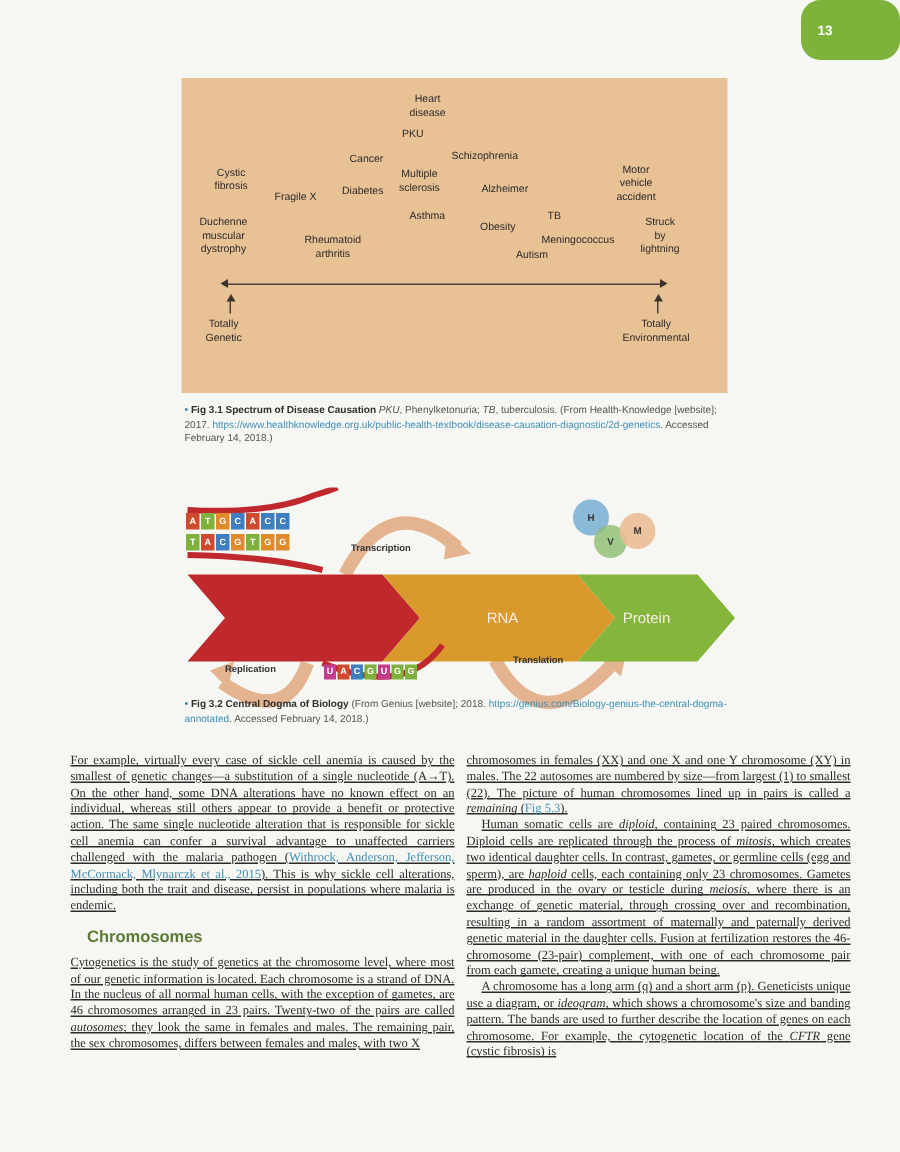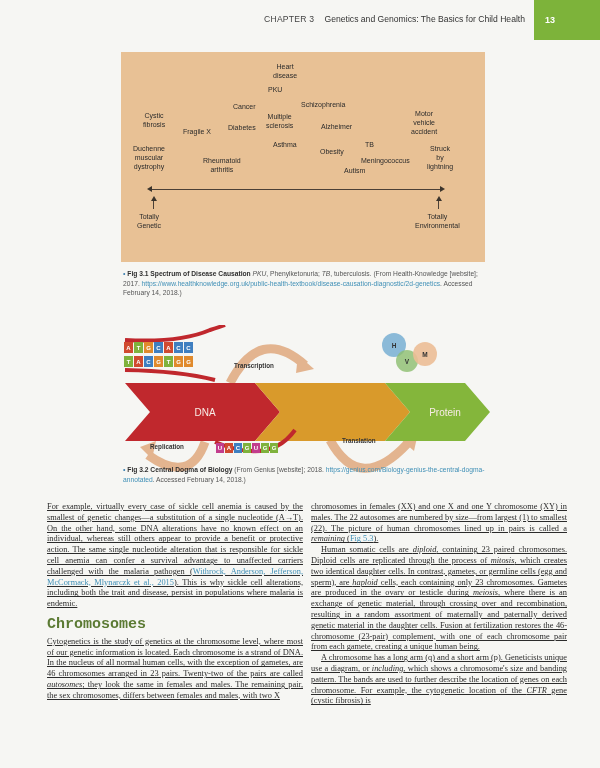--- a/index.html
+++ b/index.html
@@ -1,20 +1,20 @@
 <!DOCTYPE html>
 <html><head>
 <meta charset="utf-8">
 <style>
   html, body { margin:0; padding:0; }
   body { width:600px; height:768px; background:#f6f6f3; position:relative; overflow:hidden; font-family:"Liberation Serif", serif; color:#2a2a2a; }
   .header { position:absolute; top:0; left:0; width:600px; height:40px; }
   .header-text { position:absolute; right:75px; top:14px; font-family:"Liberation Sans", sans-serif; font-size:8.6px; color:#333; white-space:nowrap; }
   .header-text .chap { color:#444; margin-right:8px; letter-spacing:0.2px; }
-  .page-num { position:absolute; right:0; top:0; width:66px; height:40px; background:#7db33a; color:#fff; font-family:"Liberation Sans", sans-serif; font-size:9px; font-weight:bold; display:flex; align-items:center; padding-left:11px; box-sizing:border-box; }
+  .page-num { position:absolute; right:0; top:0; width:66px; height:40px; background:#7db33a; color:#fff; font-family:"Liberation Sans", sans-serif; font-size:9px; font-weight:bold; display:flex; align-items:center; padding-left:11px; box-sizing:border-box;border-radius:13px; }
 
   .fig1 { position:absolute; left:121px; top:52px; width:364px; height:210px; background:#e8c195; font-family:"Liberation Sans", sans-serif; font-size:7px; color:#2b2b2b; }
   .lbl { position:absolute; text-align:center; line-height:9px; white-space:nowrap; }
   .axis { position:absolute; left:30px; top:137px; width:290px; height:1px; background:#4b4036; }
   .axis:before { content:""; position:absolute; left:-4px; top:-3px; border-right:5px solid #3b342c; border-top:3.5px solid transparent; border-bottom:3.5px solid transparent; }
   .axis:after { content:""; position:absolute; right:-4px; top:-3px; border-left:5px solid #3b342c; border-top:3.5px solid transparent; border-bottom:3.5px solid transparent; }
   .uparrow { position:absolute; width:1px; height:9px; background:#4b4036; }
   .uparrow:before { content:""; position:absolute; left:-2.5px; top:-4px; border-bottom:5px solid #3b342c; border-left:3px solid transparent; border-right:3px solid transparent; }
 
   .caption { position:absolute; left:123px; width:362px; font-family:"Liberation Sans", sans-serif; font-size:6.7px; line-height:9.5px; color:#555; }
@@ -25,30 +25,26 @@
 
   .fig2 { position:absolute; left:120px; top:325px; width:370px; height:160px; }
   .fig2 .chev { position:absolute; top:58px; height:58px; display:flex; align-items:center; justify-content:center; font-family:"Liberation Sans", sans-serif; font-size:10px; color:#f8ece6; }
   .fig2 .small { position:absolute; font-family:"Liberation Sans", sans-serif; font-size:6.3px; font-weight:bold; color:#333; }
   .circle { position:absolute; border-radius:50%; font-family:"Liberation Sans", sans-serif; font-size:6.5px; font-weight:bold; color:#333; display:flex; align-items:center; justify-content:center; }
 
   .body-col { position:absolute; top:502px; width:256px; font-size:8.35px; line-height:10.8px; text-align:justify; color:#2b2b2b; }
   .body-col p { margin:0;text-decoration:underline; }
   .body-col .indent { text-indent:10px; }
   .body-col .cite { color:#3f8fb6; }
-  .section-head { font-family:Liberation Mono, monospace; font-size:15px; font-weight:bold; color:#5b7a33; margin:10px 0 6px 0; }
+  .section-head { font-family:Liberation Sans, sans-serif; font-size:11px; font-weight:bold; color:#5b7a33; margin:10px 0 6px 11px; }
 </style>
 </head>
 <body>
 
 <div class="header">
-  <div class="header-text">
-    <span class="chap">CHAPTER 3</span>
-    <span>Genetics and Genomics: The Basics for Child Health</span>
-  </div>
   <div class="page-num">13</div>
 </div>
 
 <div class="fig1">
   <div class="lbl" style="left:152px;top:10px;white-space:pre">Heart
 disease</div>
   <div class="lbl" style="left:147px;top:33px">PKU</div>
   <div class="lbl" style="left:112px;top:50px">Cancer</div>
   <div class="lbl" style="left:180px;top:48px">Schizophrenia</div>
   <div class="lbl" style="left:22px;top:59px;white-space:pre">Cystic
@@ -132,22 +128,22 @@
   <div style="position:absolute;left:96px;top:118px;display:flex;gap:1px">
     <span style="background:#c23d8d;color:#fff;font:bold 6px 'Liberation Sans',sans-serif;width:8px;height:10px;display:flex;align-items:center;justify-content:center">U</span>
     <span style="background:#d04a2f;color:#fff;font:bold 6px 'Liberation Sans',sans-serif;width:8px;height:10px;display:flex;align-items:center;justify-content:center">A</span>
     <span style="background:#3f7fc0;color:#fff;font:bold 6px 'Liberation Sans',sans-serif;width:8px;height:10px;display:flex;align-items:center;justify-content:center">C</span>
     <span style="background:#7fb23c;color:#fff;font:bold 6px 'Liberation Sans',sans-serif;width:8px;height:10px;display:flex;align-items:center;justify-content:center">G</span>
     <span style="background:#c23d8d;color:#fff;font:bold 6px 'Liberation Sans',sans-serif;width:8px;height:10px;display:flex;align-items:center;justify-content:center">U</span>
     <span style="background:#7fb23c;color:#fff;font:bold 6px 'Liberation Sans',sans-serif;width:8px;height:10px;display:flex;align-items:center;justify-content:center">G</span>
     <span style="background:#7fb23c;color:#fff;font:bold 6px 'Liberation Sans',sans-serif;width:8px;height:10px;display:flex;align-items:center;justify-content:center">G</span>
   </div>
 
-  <div class="chev" style="left:30px;width:110px">DNA</div>
-  <div class="chev" style="left:290px;width:70px">Protein</div>
+  <div class="chev" style="left:160px;width:110px">RNA</div>
+  <div class="chev" style="left:276px;width:70px">Protein</div>
 
   <div class="small" style="left:114px;top:37px">Transcription</div>
   <div class="small" style="left:30px;top:118px">Replication</div>
   <div class="small" style="left:222px;top:112px">Translation</div>
 
   <div class="circle" style="left:262px;top:8px;width:24px;height:24px;background:rgba(120,175,210,0.85)">H</div>
   <div class="circle" style="left:276px;top:25px;width:22px;height:22px;background:rgba(140,190,110,0.8)">V</div>
   <div class="circle" style="left:293px;top:17px;width:24px;height:24px;background:rgba(236,190,150,0.9)">M</div>
 </div>
 
@@ -158,14 +154,14 @@
 
 <div class="body-col" style="left:47px">
   <p><span>For example, virtually every case of sickle cell anemia is caused by the smallest of genetic changes—a substitution of a single nucleotide (A→T). On the other hand, some DNA alterations have no known effect on an individual, whereas still others appear to provide a benefit or protective action. The same single nucleotide alteration that is responsible for sickle cell anemia can confer a survival advantage to unaffected carriers challenged with the malaria pathogen (</span><span class="cite">Withrock, Anderson, Jefferson, McCormack, Mlynarczk et al., 2015</span><span>). This is why sickle cell alterations, including both the trait and disease, persist in populations where malaria is endemic.</span></p>
   <div class="section-head">Chromosomes</div>
   <p><span>Cytogenetics is the study of genetics at the chromosome level, where most of our genetic information is located. Each chromosome is a strand of DNA. In the nucleus of all normal human cells, with the exception of gametes, are 46 chromosomes arranged in 23 pairs. Twenty-two of the pairs are called </span><i>autosomes</i><span>; they look the same in females and males. The remaining pair, the sex chromosomes, differs between females and males, with two X</span></p>
 </div>
 
 <div class="body-col" style="left:311px">
   <p><span>chromosomes in females (XX) and one X and one Y chromosome (XY) in males. The 22 autosomes are numbered by size—from largest (1) to smallest (22). The picture of human chromosomes lined up in pairs is called a </span><i>remaining</i><span> (</span><span class="cite">Fig 5.3</span><span>).</span></p>
   <p class="indent"><span>Human somatic cells are </span><i>diploid</i><span>, containing 23 paired chromosomes. Diploid cells are replicated through the process of </span><i>mitosis</i><span>, which creates two identical daughter cells. In contrast, gametes, or germline cells (egg and sperm), are </span><i>haploid</i><span> cells, each containing only 23 chromosomes. Gametes are produced in the ovary or testicle during </span><i>meiosis</i><span>, where there is an exchange of genetic material, through crossing over and recombination, resulting in a random assortment of maternally and paternally derived genetic material in the daughter cells. Fusion at fertilization restores the 46-chromosome (23-pair) complement, with one of each chromosome pair from each gamete, creating a unique human being.</span></p>
-  <p class="indent"><span>A chromosome has a long arm (q) and a short arm (p). Geneticists unique use a diagram, or </span><i>including</i><span>, which shows a chromosome's size and banding pattern. The bands are used to further describe the location of genes on each chromosome. For example, the cytogenetic location of the </span><i>CFTR</i><span> gene (cystic fibrosis) is</span></p>
+  <p class="indent"><span>A chromosome has a long arm (q) and a short arm (p). Geneticists unique use a diagram, or </span><i>ideogram</i><span>, which shows a chromosome's size and banding pattern. The bands are used to further describe the location of genes on each chromosome. For example, the cytogenetic location of the </span><i>CFTR</i><span> gene (cystic fibrosis) is</span></p>
 </div>
 
 </body></html>

